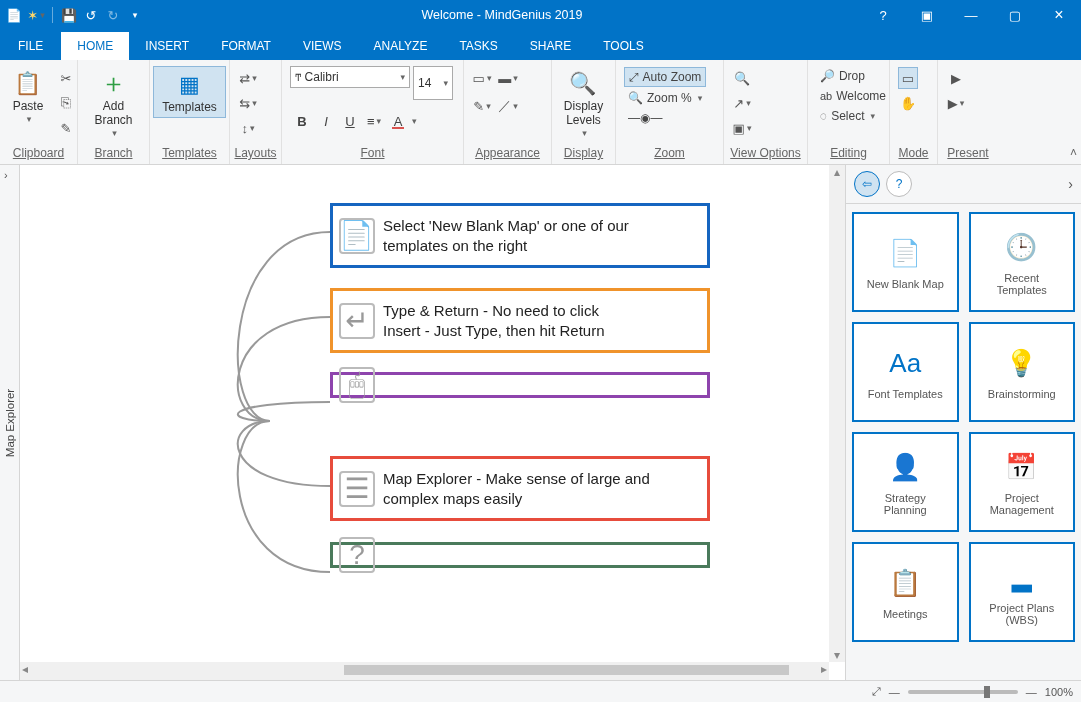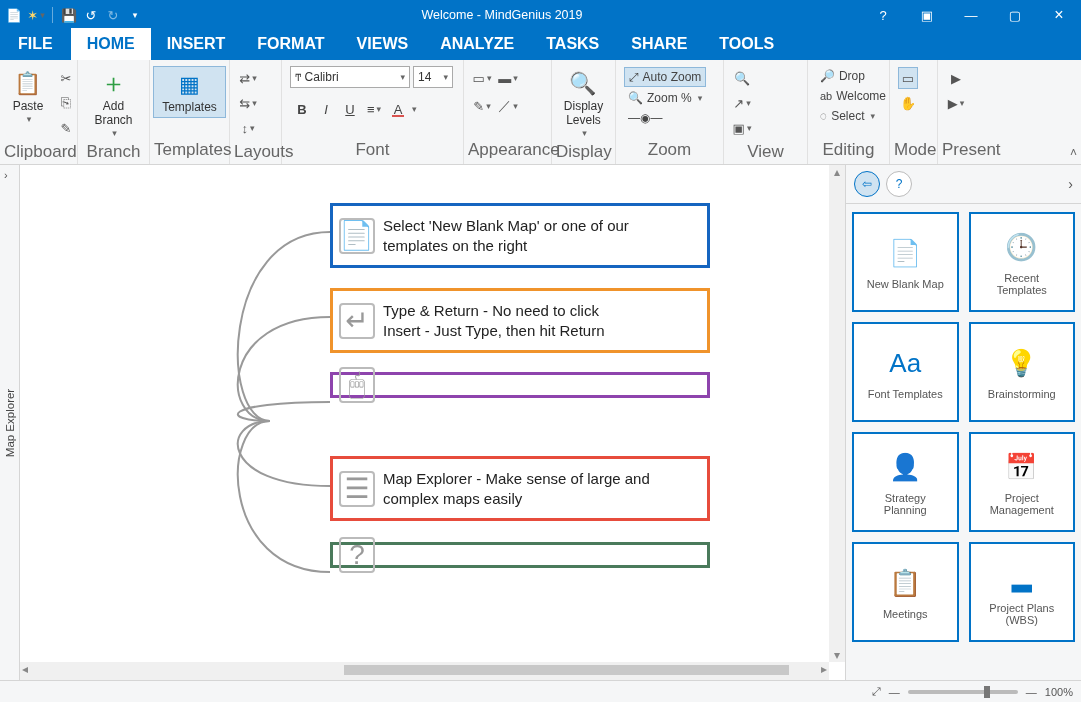--- a/index.html
+++ b/index.html
@@ -9,41 +9,41 @@
   .titlebar { height:30px; background:#0173c7; display:flex; align-items:center; color:#fff; }
   .titlebar-left { display:flex; gap:6px; padding-left:6px; align-items:center;}
   .titlebar-left .qicon { width:16px; height:16px; display:flex; align-items:center; justify-content:center; font-size:13px; }
   .titlebar .sep { width:1px; height:16px; background:rgba(255,255,255,0.4); margin:0 2px;}
   .windowtitle { flex:1; text-align:center; font-size:12.5px; }
   .titlebar-right { display:flex; }
   .titlebar-right .wbtn { width:44px; height:30px; display:flex; align-items:center; justify-content:center; font-size:13px;}
   
   
   .tabs { height:30px; background:#0173c7; display:flex; align-items:flex-end; }
-  .tabs .tab { padding:7px 16px; color:#fff; font-size:16px; cursor:pointer;font-weight:bold;}
+  .tabs .tab { padding:7px 16px; color:#fff; font-size:12px; cursor:pointer;}
   .tabs .tab.file { background:#0173c7; margin:0 4px; padding:7px 14px;}
   .tabs .tab.active { background:#fff; color:#0173c7; }
   
   
   .ribbon { height:105px; background:#f5f6f7; border-bottom:1px solid #d5d5d5; display:flex; }
   .ribbon-group { border-right:1px solid #e1e1e1; padding:2px 4px; display:flex; flex-direction:column; justify-content:space-between;}
   .ribbon-group .body { flex:1; display:flex; align-items:flex-start; padding-top:4px;}
-  .ribbon-group .label { text-align:center; font-size:17px; color:#666; padding:2px 0;}
+  .ribbon-group .label { text-align:center; font-size:12px; color:#666; padding:2px 0;text-decoration:underline;}
   .bigbtn { display:flex; flex-direction:column; align-items:center; padding:2px 8px; cursor:pointer; text-align:center; font-size:12px; line-height:1.15; }
   .bigbtn .ic { width:32px; height:32px; display:flex; align-items:center; justify-content:center; font-size:22px; color:#0173c7;}
   .bigbtn.selected { background:#d0e3f1; border:1px solid #8eb8da;}
   .smallcol { display:flex; flex-direction:column; gap:3px; padding:1px 4px;}
   .smallbtn { width:20px;height:22px;display:flex;align-items:center;justify-content:center; cursor:pointer; font-size:13px; color:#555;}
   .smallbtn.selected { background:#d0e3f1; border:1px solid #8eb8da;}
   .ribbtn { display:flex; align-items:center; gap:4px; padding:2px 4px; cursor:pointer; font-size:12px; color:#444; white-space:nowrap;}
   .ribbtn.selected { background:#d0e3f1; border:1px solid #8eb8da;}
   .font-row { display:flex; gap:3px;}
   .fontcombo { width:120px; height:22px; border:1px solid #aaa; background:#fff; display:flex; align-items:center; padding:0 4px; font-size:12px; position:relative;}
   .fontcombo::after, .sizecombo::after { content:"▾"; position:absolute; right:4px; color:#666; font-size:9px;}
-  .sizecombo { width:40px; height:22px; border:1px solid #aaa; background:#fff; display:flex; align-items:center; padding:4px 4px; font-size:12px; position:relative;}
+  .sizecombo { width:40px; height:22px; border:1px solid #aaa; background:#fff; display:flex; align-items:center; padding:16px 4px; font-size:12px; position:relative;}
   .fontfmt { display:flex; gap:0; margin-top:6px;}
   .fontfmt .fbtn { width:24px; height:22px; display:flex; align-items:center; justify-content:center; font-size:13px; cursor:pointer; color:#444;}
   
   
   .app-body { display:flex; height: calc(702px - 30px - 30px - 105px - 22px);}
   .explorer-strip { width:20px; background:#f5f6f7; border-right:1px solid #d5d5d5; position:relative; cursor:pointer;}
   .explorer-strip .chev { position:absolute; top:4px; left:4px; font-size:11px; color:#555;}
   .explorer-strip .lab { position:absolute; top:50%; left:50%; transform:translate(-50%,-50%) rotate(-90deg); white-space:nowrap; font-size:11.5px; color:#444;}
   
   .canvas-wrap { flex:1; position:relative; background:#fff; overflow:hidden;}

